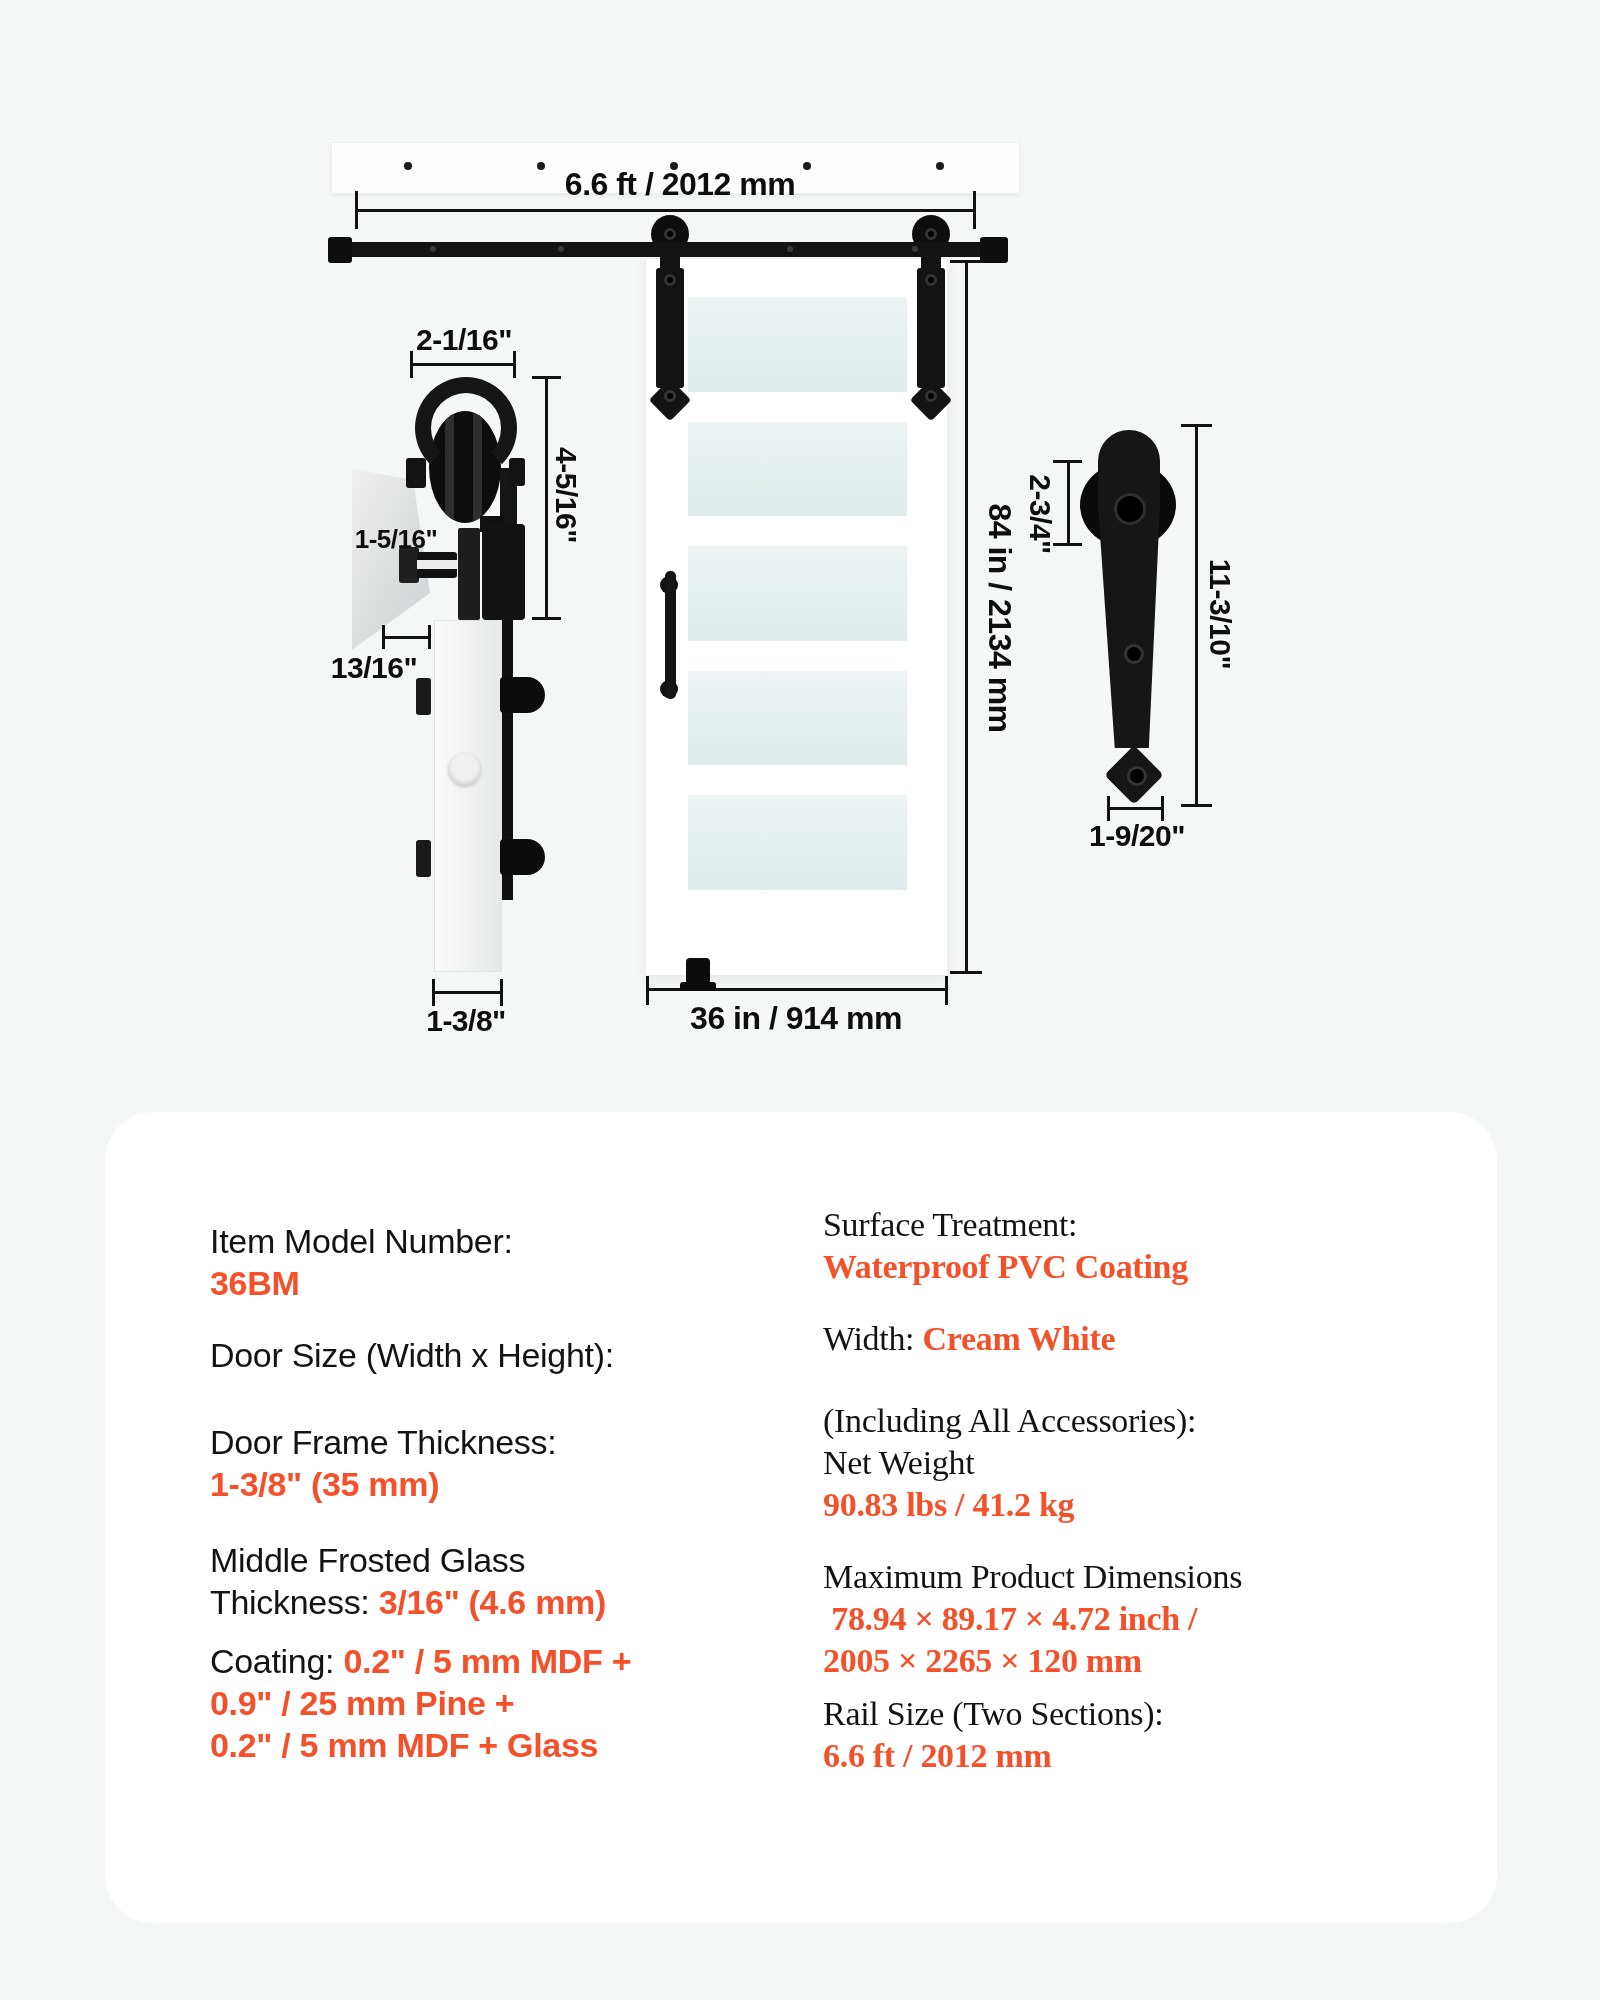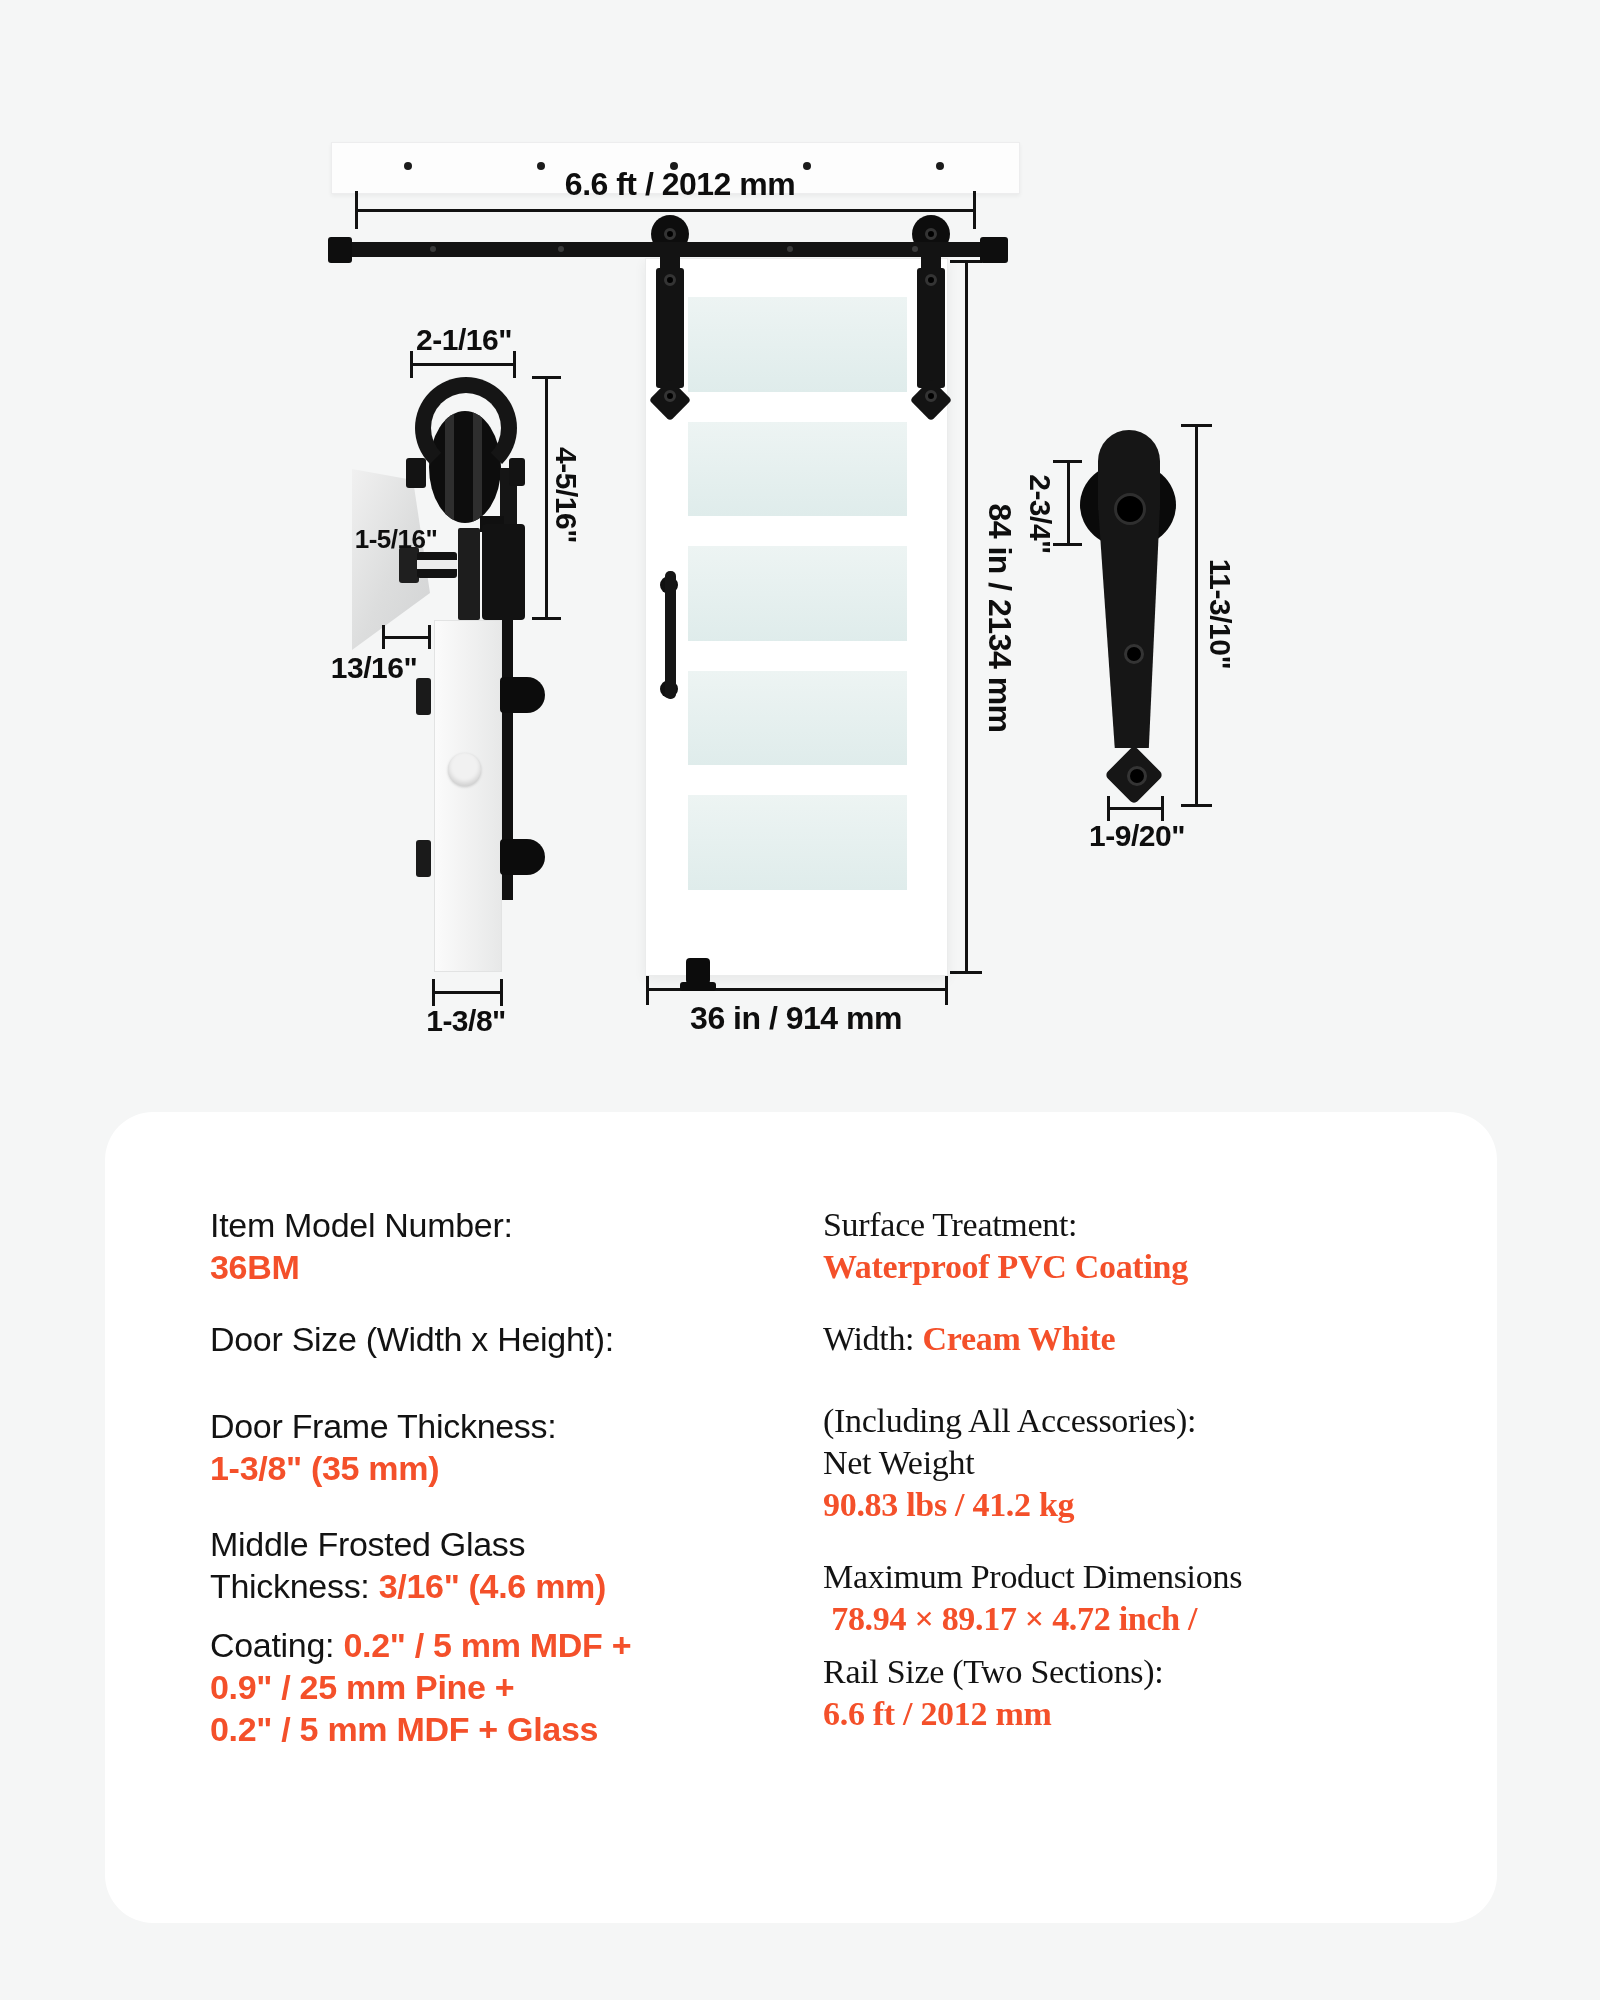--- a/index.html
+++ b/index.html
@@ -181,21 +181,21 @@
 
       <div class="dl" style="left:1108px;top:807px;width:55px;height:3px;"></div>
       <div class="dl" style="left:1107px;top:796px;width:3px;height:25px;"></div>
       <div class="dl" style="left:1161px;top:796px;width:3px;height:25px;"></div>
       <div class="dim-label f30" style="left:1137px;top:836px;">1-9/20"</div>
     </div>
   </div>
 
   <div class="card"></div>
   <div class="spec-col" style="left:210px;">
-      <div class="spec-group" style="margin-top: 0px;">
+      <div class="spec-group" style="margin-top: 16px;">
         <div class="spec-line"><span class="seg-ink">Item Model Number:</span></div>
         <div class="spec-line"><span class="seg-accent">36BM</span></div>
       </div>
       <div class="spec-group" style="margin-top: 30px;">
         <div class="spec-line"><span class="seg-ink">Door Size (Width x Height):</span></div>
       </div>
       <div class="spec-group" style="margin-top: 45px;">
         <div class="spec-line"><span class="seg-ink">Door Frame Thickness:</span></div>
         <div class="spec-line"><span class="seg-accent">1-3/8" (35 mm)</span></div>
       </div>
@@ -218,20 +218,21 @@
         <div class="spec-line"><span class="seg-ink">Width: </span><span class="seg-accent">Cream White</span></div>
       </div>
       <div class="spec-group" style="margin-top: 40px;">
         <div class="spec-line"><span class="seg-ink">(Including All Accessories):</span></div>
         <div class="spec-line"><span class="seg-ink">Net Weight</span></div>
         <div class="spec-line"><span class="seg-accent">90.83 lbs / 41.2 kg</span></div>
       </div>
       <div class="spec-group" style="margin-top: 30px;">
         <div class="spec-line"><span class="seg-ink">Maximum Product Dimensions</span></div>
         <div class="spec-line"><span class="seg-accent"> 78.94 × 89.17 × 4.72 inch /</span></div>
+        <div class="spec-line"><span class="seg-accent">2005 × 2265 × 120 mm</span></div>
       </div>
       <div class="spec-group" style="margin-top: 11px;">
         <div class="spec-line"><span class="seg-ink">Rail Size (Two Sections):</span></div>
         <div class="spec-line"><span class="seg-accent">6.6 ft / 2012 mm</span></div>
       </div>
     </div>
 
 </div>
 
 </body></html>

